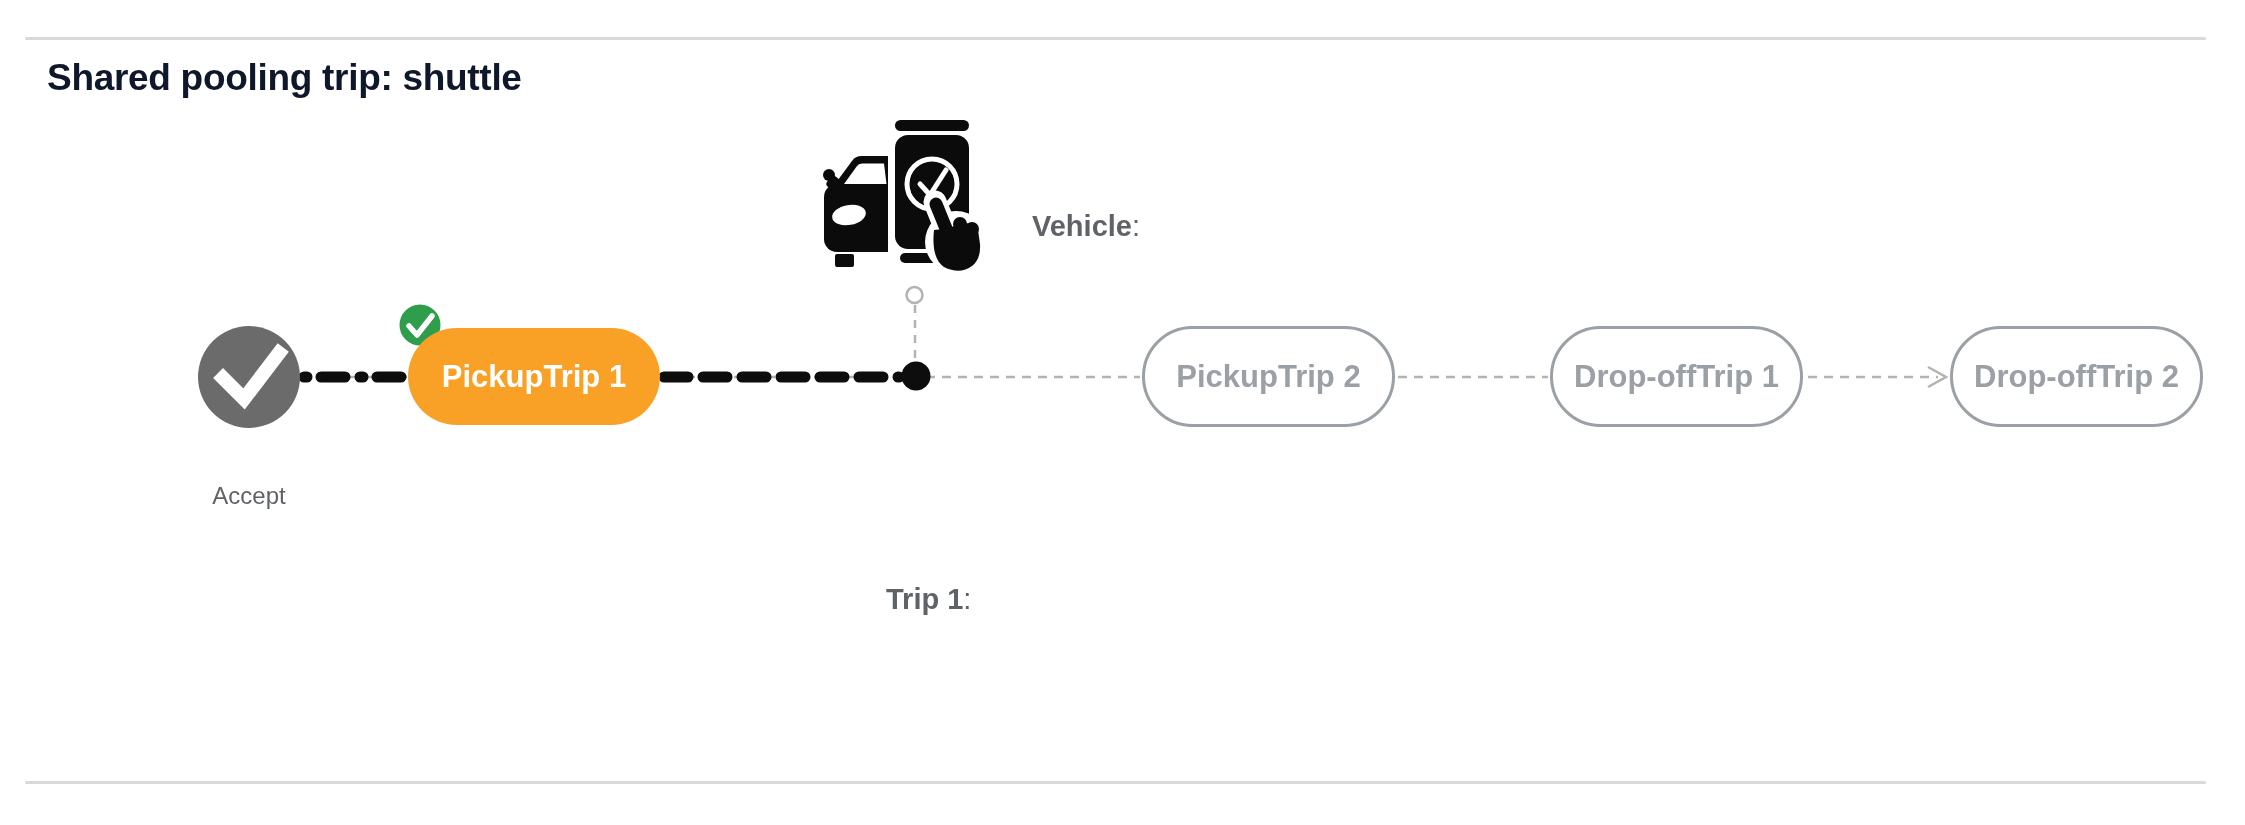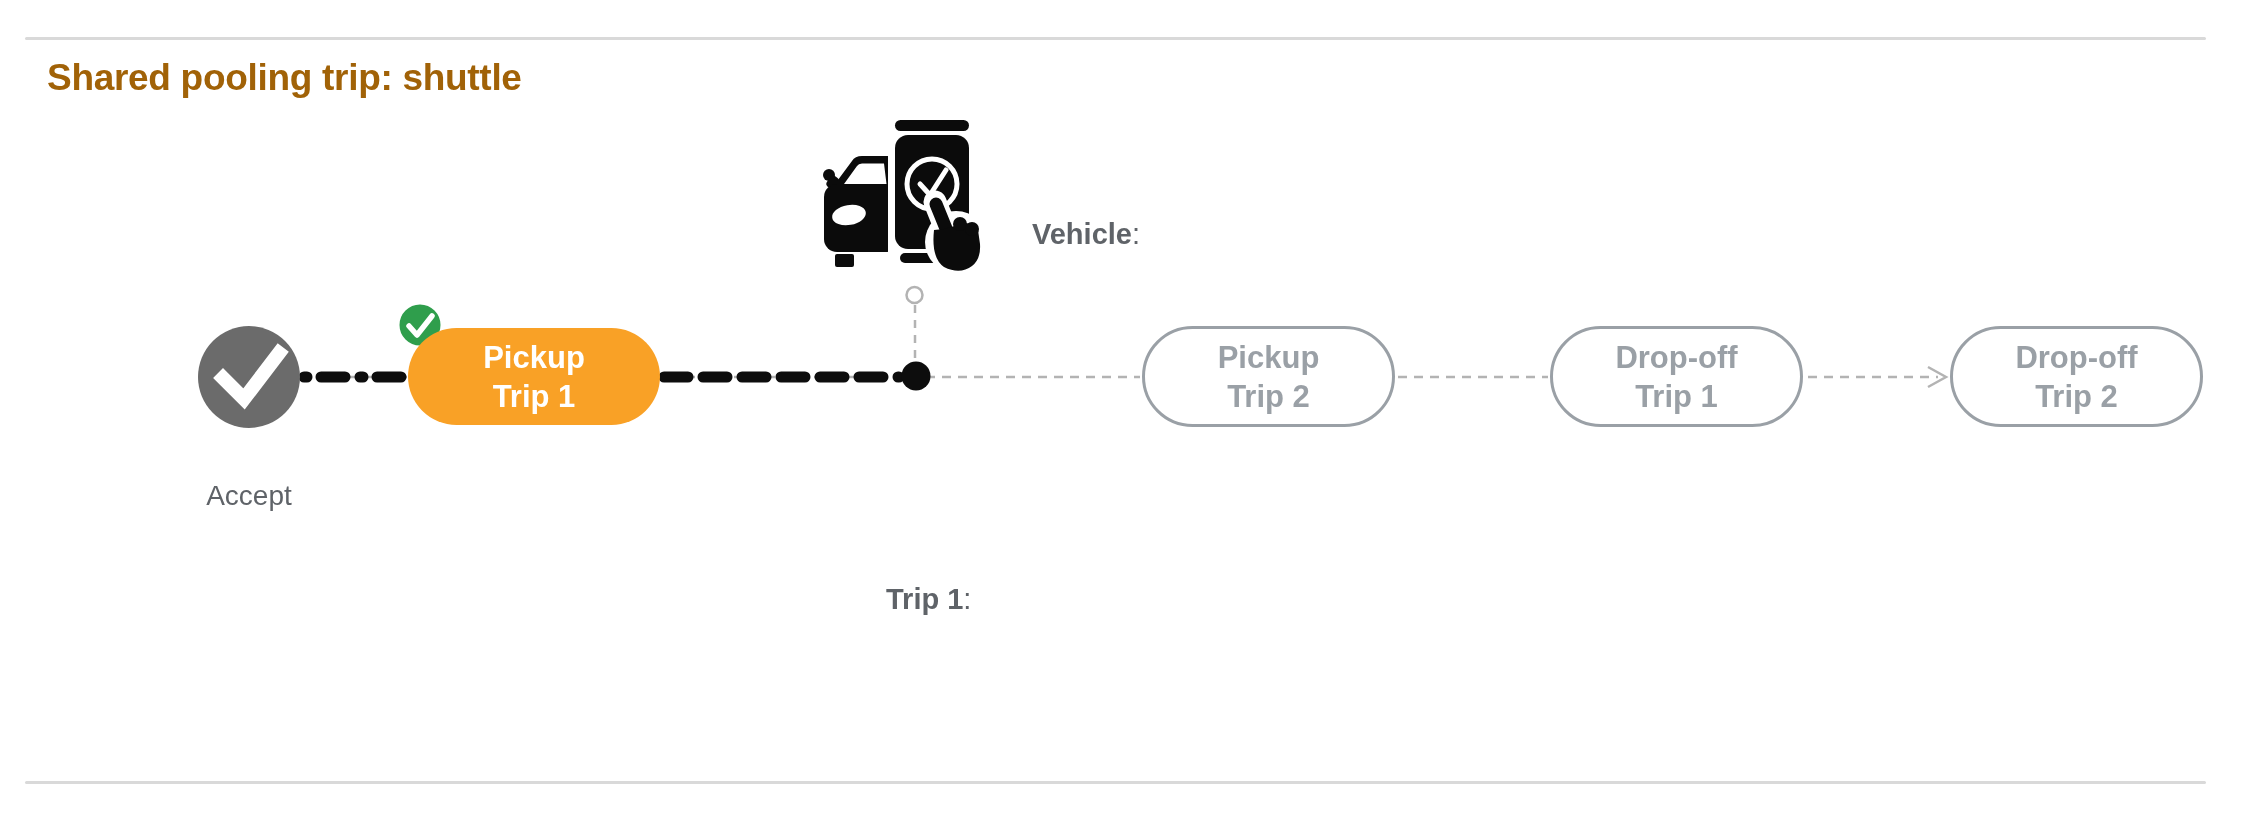--- a/index.html
+++ b/index.html
@@ -5,43 +5,43 @@
   html,body{margin:0;padding:0;background:#fff;}
   .canvas{
     position:relative;width:2245px;height:825px;background:#fff;
     font-family:"Liberation Sans",sans-serif;overflow:hidden;
   }
   .rule{position:absolute;left:25px;width:2181px;height:3px;background:#d9d9d9;border-radius:2px;}
   .rule-top{top:37px;}
   .rule-bottom{top:781px;}
   .title{
     position:absolute;left:47px;top:57px;margin:0;
-    font-size:37px;font-weight:bold;color:#a16207;letter-spacing:-0.3px;
+    font-size:37px;font-weight:bold;color:#0f172a;letter-spacing:-0.3px;
   }
   .layer{position:absolute;left:0;top:0;}
   .pill{
     position:absolute;top:326px;width:253px;height:101px;border-radius:52px;
-    display:flex;flex-direction:column;align-items:center;justify-content:center;
+    display:flex;flex-direction:row;align-items:center;justify-content:center;
     font-weight:bold;font-size:31px;line-height:39px;box-sizing:border-box;text-align:center;
   }
   .pill span{display:block;}
   .pill-gray{background:#fff;border:3px solid var(--outline-gray,#9AA0A6);color:var(--outline-gray,#9AA0A6);}
   .pill-orange{
     left:408px;top:328px;width:252px;height:97px;
     background:var(--accent-orange,#F9A126);color:#fff;border:none;
   }
   .pill-pickup2{left:1142px;}
   .pill-dropoff1{left:1550px;}
   .pill-dropoff2{left:1950px;}
   .node-label{
     position:absolute;left:99px;top:474px;width:300px;text-align:center;
-    font-size:28px;line-height:44px;color:var(--text-gray,#5F6368);
+    font-size:24px;line-height:44px;color:var(--text-gray,#5F6368);
   }
   .vehicle-note{
-    position:absolute;left:1032px;top:124px;
+    position:absolute;left:1032px;top:116px;
     font-size:29px;line-height:44px;color:var(--text-gray,#5F6368);white-space:pre;
   }
   .status-note{
     position:absolute;left:886px;top:492px;
     font-size:29px;line-height:43px;color:var(--text-gray,#5F6368);white-space:pre;
   }
   .status-note b,.vehicle-note b{font-weight:bold;}
   .dash-black{stroke:#0d0d0d;stroke-width:11;stroke-linecap:round;fill:none;}
   .dash-gray{stroke:#b3b3b3;stroke-width:2.5;fill:none;}
   .node-circle{fill:var(--node-gray,#6B6B6B);}

